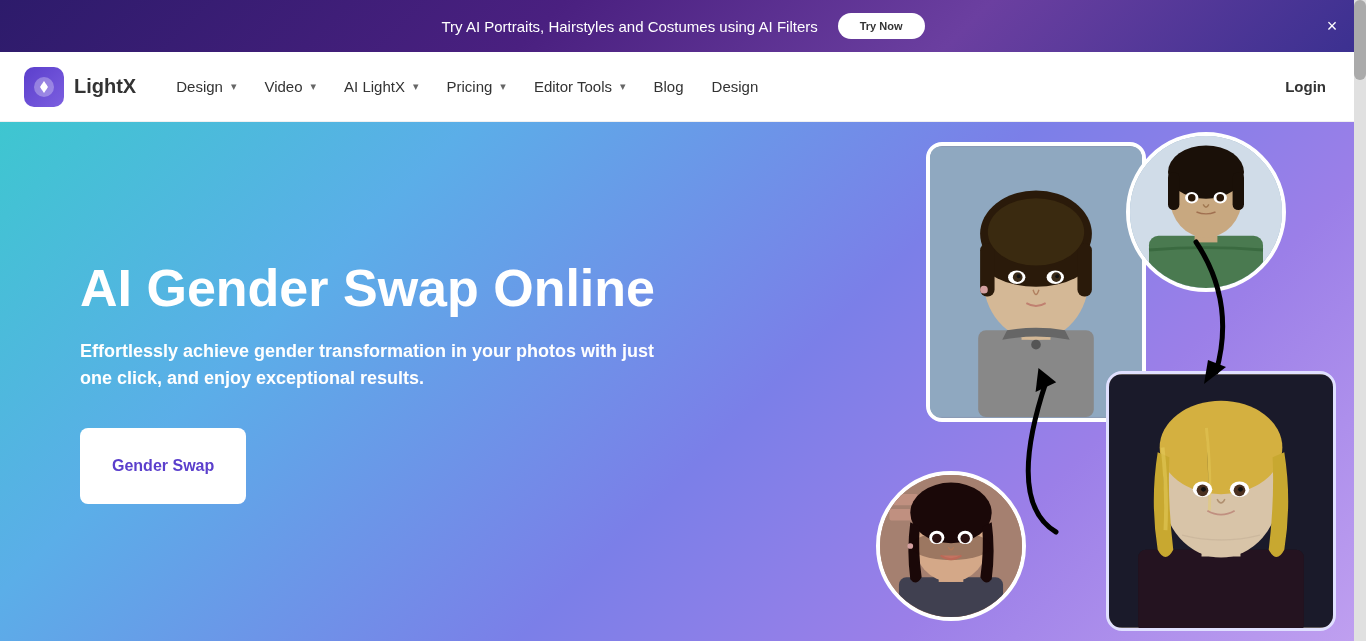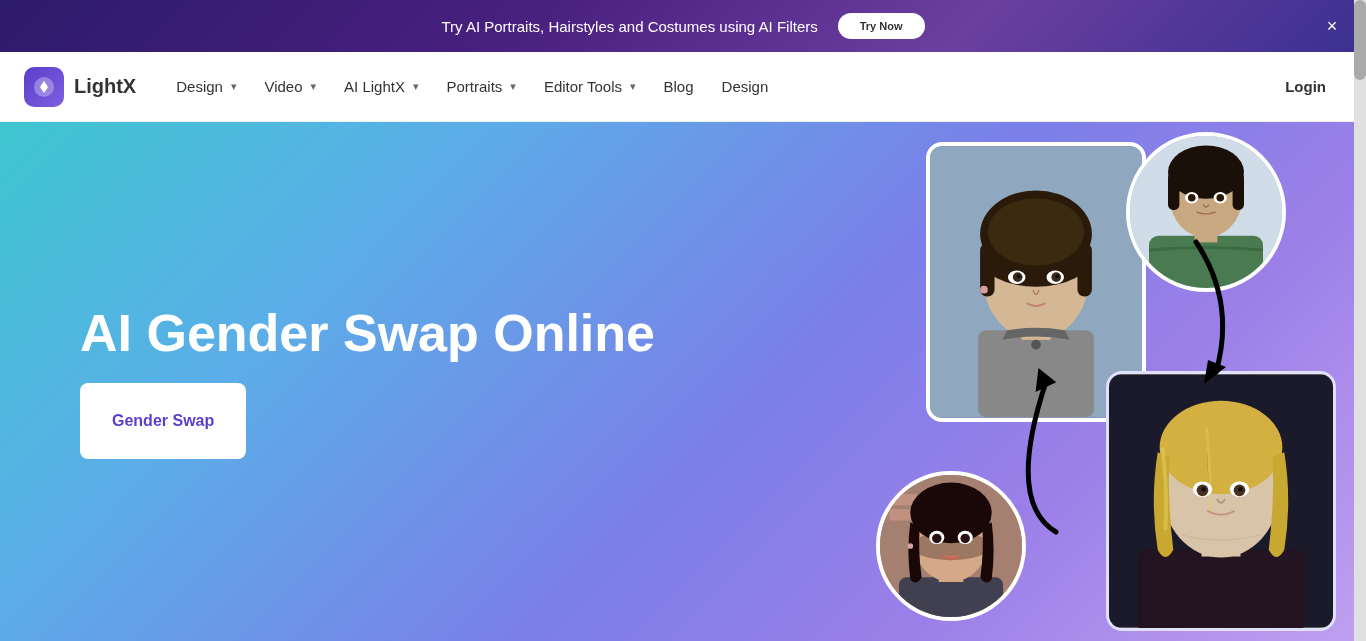--- a/index.html
+++ b/index.html
@@ -262,21 +262,21 @@
     </div>
     <div class="nav-item">
       <span>Video</span>
       <span class="chevron">▾</span>
     </div>
     <div class="nav-item">
       <span>AI LightX</span>
       <span class="chevron">▾</span>
     </div>
     <div class="nav-item">
-      <span>Portraits</span>
+      <span>Pricing</span>
       <span class="chevron">▾</span>
     </div>
     <div class="nav-item">
       <span>Editor Tools</span>
       <span class="chevron">▾</span>
     </div>
     <div class="nav-blog">
       <span>Blog</span>
     </div>
     <div class="nav-pricing">
@@ -285,20 +285,21 @@
   </div>
 
   <div class="nav-auth">
     <button class="login-btn">Login</button>
   </div>
 </nav>
 
 <section class="hero">
   <div class="hero-content">
     <h1 class="hero-title">AI Gender Swap Online</h1>
+    <p class="hero-subtitle">Effortlessly achieve gender transformation in your photos with just one click, and enjoy exceptional results.</p>
     <button class="gender-swap-btn">Gender Swap</button>
   </div>
 
   <div class="hero-images">
 
     <div class="img-main">
       <svg width="100%" height="100%" viewBox="0 0 220 280" xmlns="http://www.w3.org/2000/svg">
 
         <rect width="220" height="280" fill="#8fa8c0"></rect>
 

